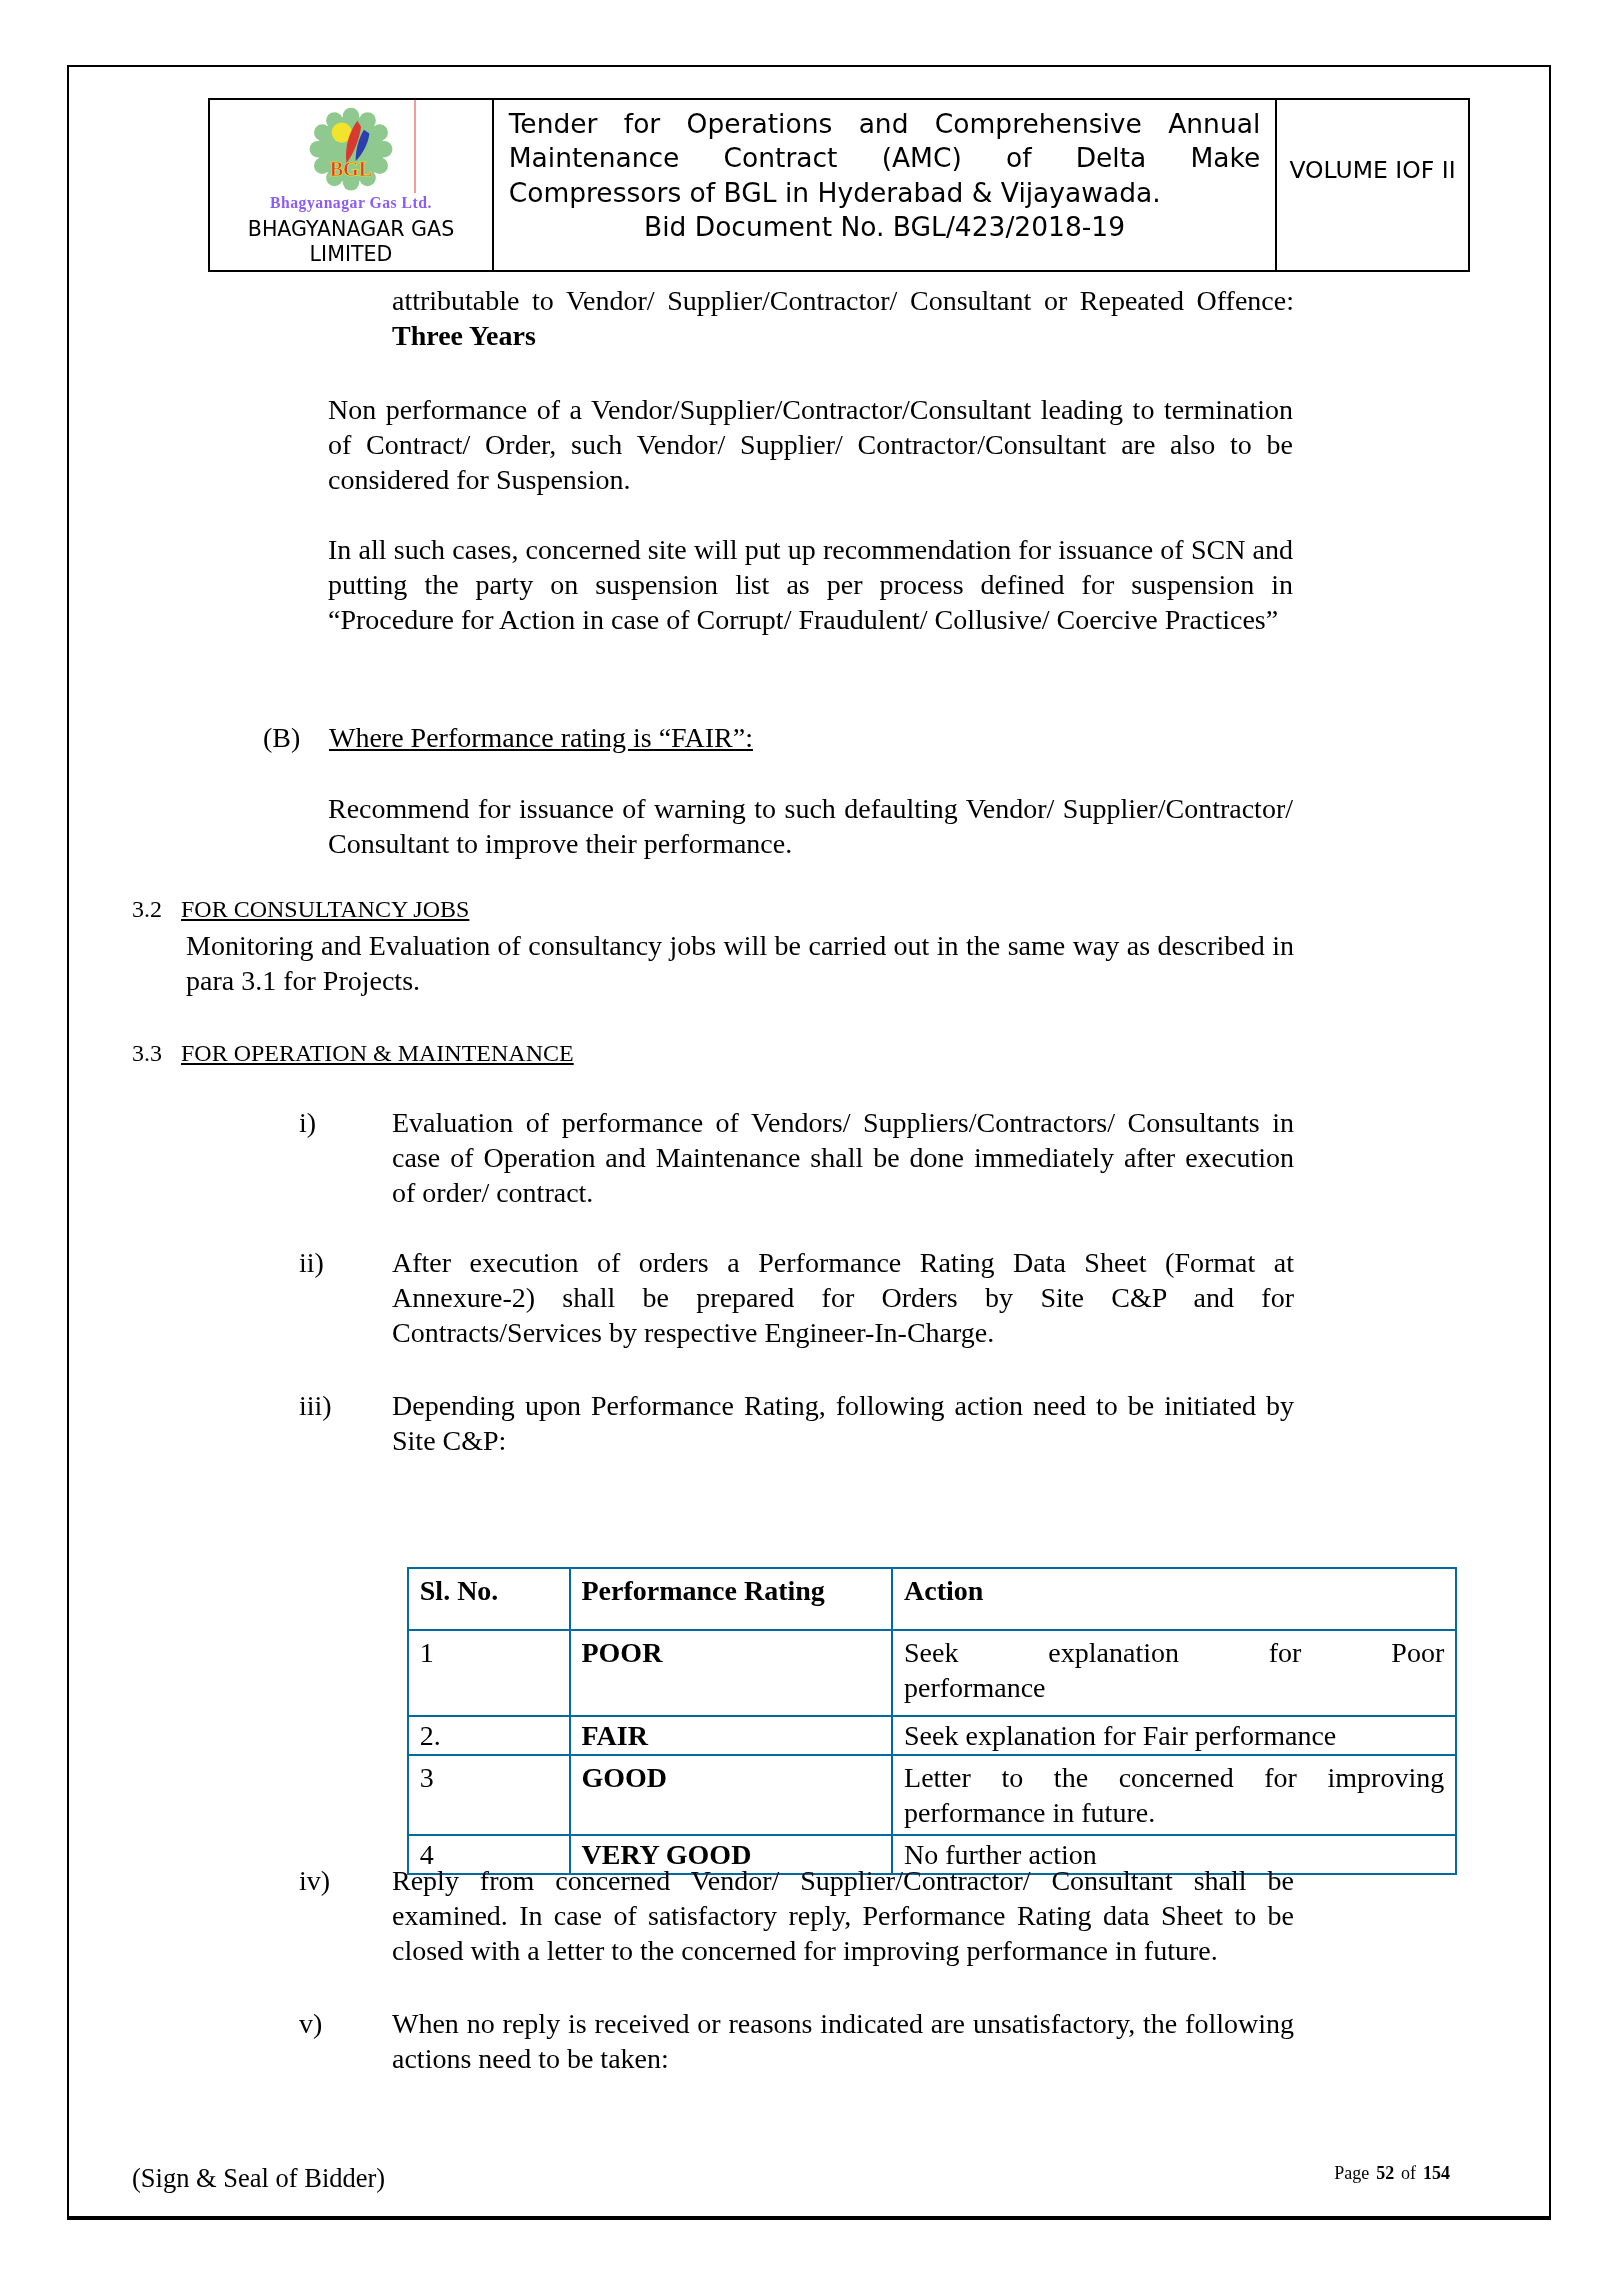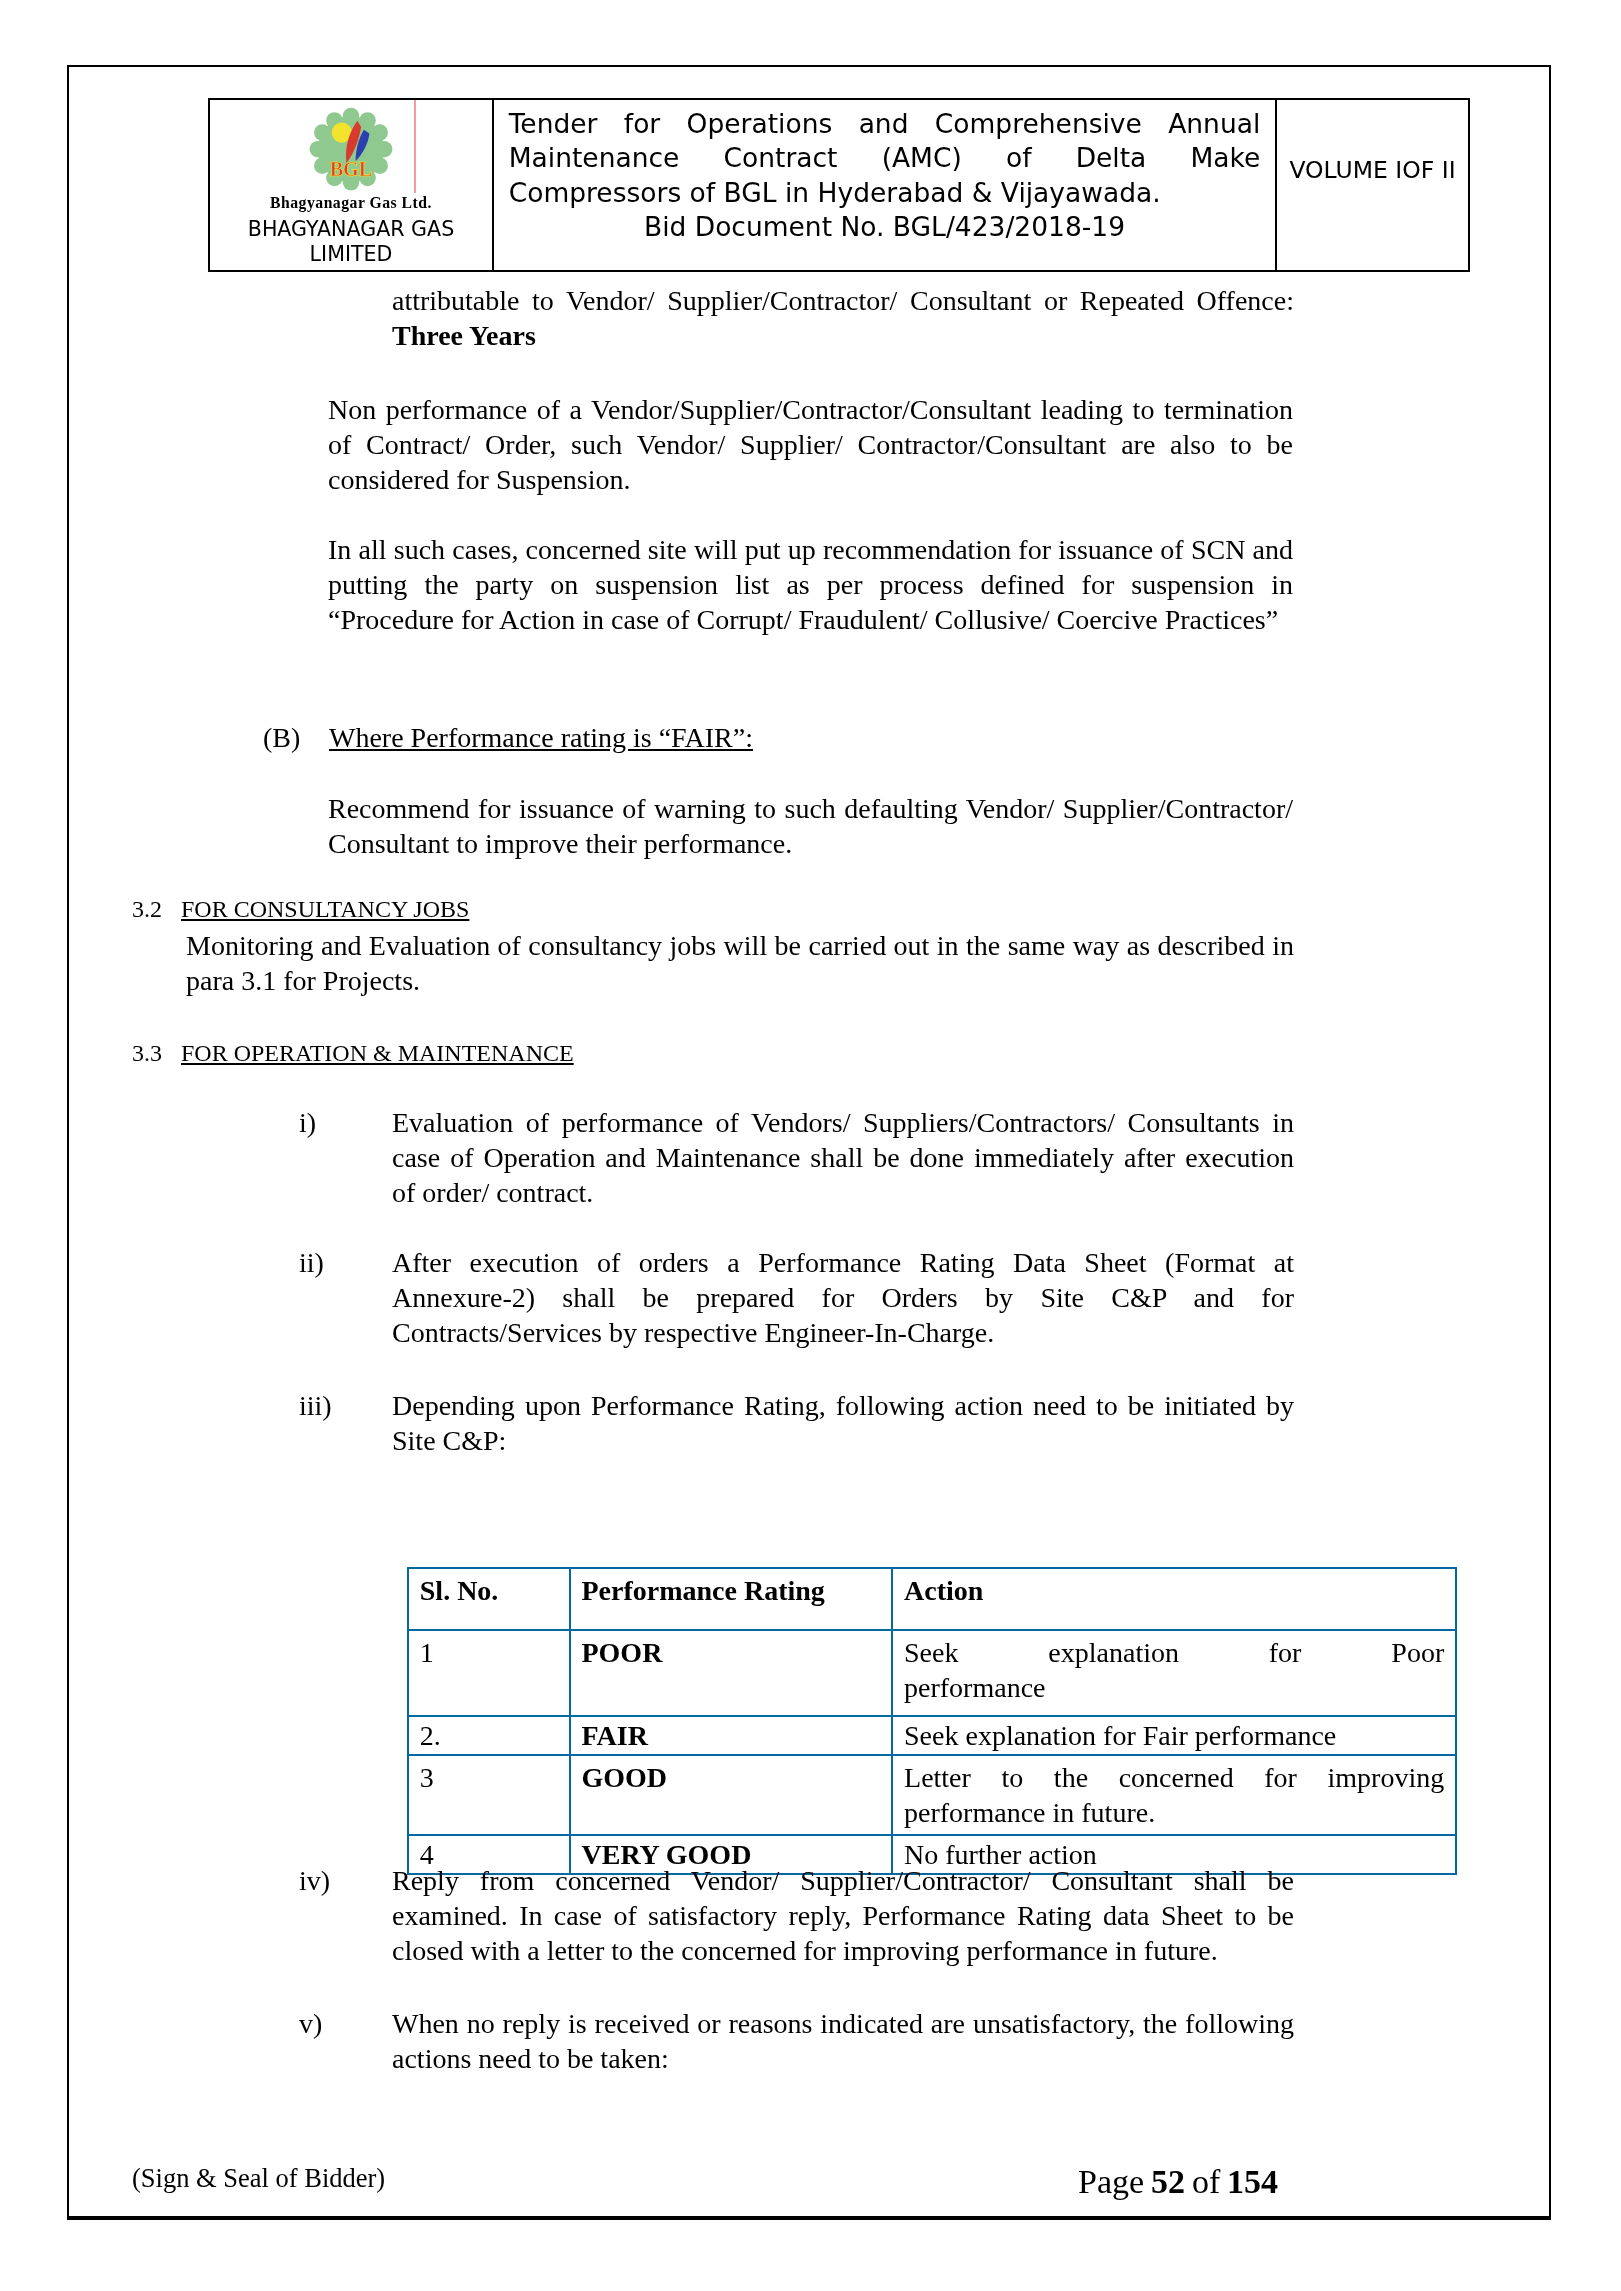--- a/index.html
+++ b/index.html
@@ -8,21 +8,21 @@
   .frame{position:absolute;left:67px;top:65px;width:1484px;height:2155px;
          border:2.9px solid #000;border-bottom-width:4.9px;box-sizing:border-box;}
 
   
   .hdr{position:absolute;left:208px;top:98px;width:1262px;height:174px;
        display:flex;border:2px solid #000;box-sizing:border-box;background:#fff;}
   .hdr-logo{width:284px;border-right:2px solid #000;position:relative;
             display:flex;flex-direction:column;align-items:center;
             padding-top:4.9px;box-sizing:border-box;}
   .red-line{position:absolute;left:204px;top:0;width:2px;height:93px;background:#f19b9b;}
-  .logo-sub{font-size:15.7px;font-weight:bold;color:#000000;margin-top:-2.9px;letter-spacing:0.5px;}
+  .logo-sub{font-size:15.7px;font-weight:bold;color:#8b5cf6;margin-top:-2.9px;letter-spacing:0.5px;}
   .company{font-family:"DejaVu Sans","Liberation Sans",sans-serif;font-size:20.6px;
            line-height:1.22;text-align:center;margin-top:4.9px;}
   .hdr-title{flex:1;padding:6.9px 14.7px 3.9px;box-sizing:border-box;
              font-family:"DejaVu Sans","Liberation Sans",sans-serif;
              font-size:26.5px;line-height:1.3;}
   .hdr-title .tj{text-align:justify;}
   .hdr-title .tc{text-align:center;}
   .hdr-vol{width:193px;border-left:2px solid #000;box-sizing:border-box;
            display:flex;flex-direction:row;align-items:center;justify-content:center;
            font-family:"DejaVu Sans","Liberation Sans",sans-serif;
@@ -48,21 +48,21 @@
           padding:3.9px 10.8px;box-sizing:border-box;}
   .ptable th{text-align:left;padding-bottom:21.6px;font-weight:bold;}
   .ptable .rating{font-weight:bold;}
   .ptable .action{text-align:justify;}
   .ptable tr.compact td{padding-top:1px;padding-bottom:1px;}
   .ptable td.fj{white-space:pre-line;text-align:justify;text-align-last:justify;padding-bottom:9.8px;}
 
   
   .footer-left{position:absolute;left:132px;top:2163px;font-size:26.5px;}
   .footer-right{position:absolute;left:1078px;top:2163px;width:372px;
-                font-size:34px;}
+                text-align:right;font-size:18px;}
   .footer-right .sp{margin-right:6.9px;}
   .b{font-weight:bold;}
 </style>
 </head>
 <body>
 
 <div class="page">
   <div class="frame"></div>
 
   <div class="hdr">

